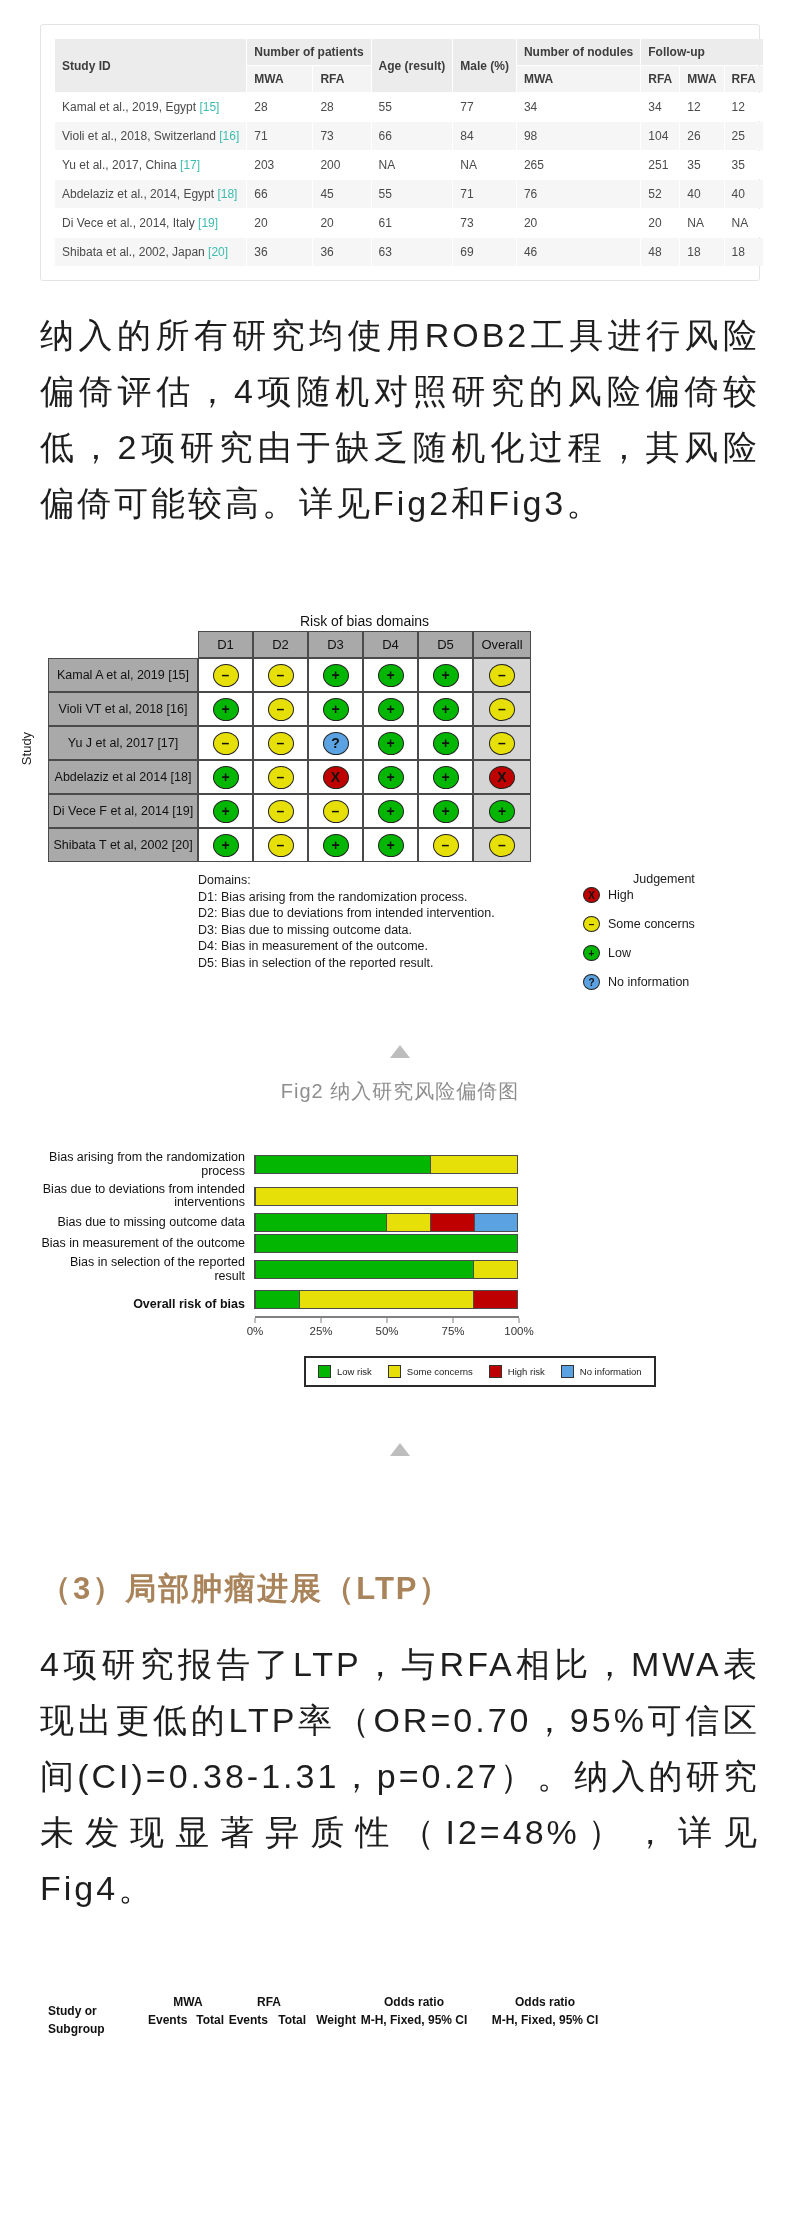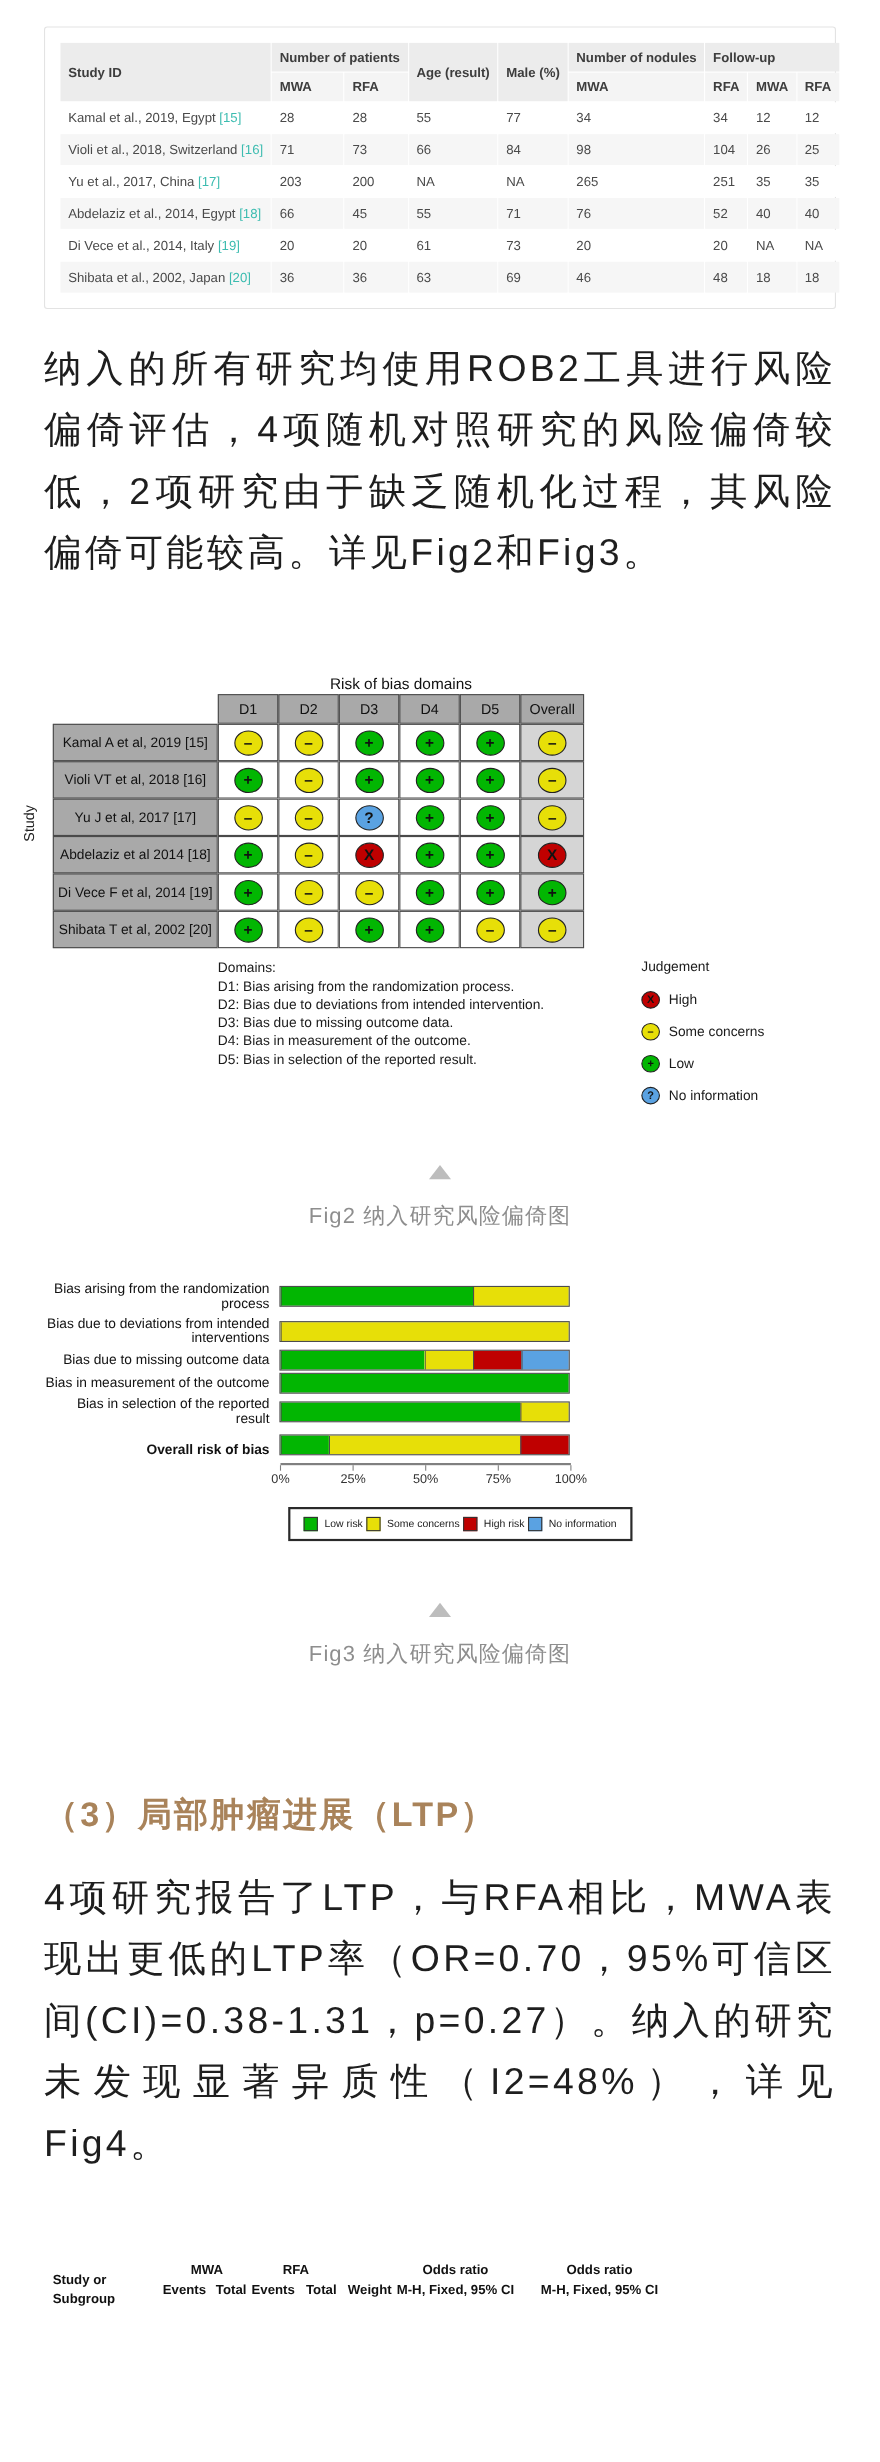--- a/index.html
+++ b/index.html
@@ -30,21 +30,21 @@
   .rob-head{background:#a9a9a9;font-size:13px;}
   .rob-name{background:#a9a9a9;font-size:12.5px;padding:0 3px;text-align:center;}
   .rob-body{background:#fff;}
   .rob-body.overall{background:#d5d5d5;}
   .jcirc{width:26px;height:23px;border-radius:50%;border:1.5px solid #222;display:flex;align-items:center;
          justify-content:center;font-weight:bold;font-size:14px;color:#111;box-sizing:border-box;}
   .jcirc.small{width:17px;height:16px;font-size:10px;border-width:1.2px;}
   .rob-study-label{position:absolute;left:-38px;top:128px;transform:rotate(-90deg);font-size:13px;color:#222;}
   .rob-foot{display:flex;margin:10px 0 0 150px;gap:40px;font-size:12.5px;color:#1a1a1a;}
   .rob-domains{width:345px;line-height:1.32;}
-  .j-title{margin-bottom:15px;}
+  .j-title{margin-bottom:1px;text-align:right;}
   .j-item{display:flex;align-items:center;gap:8px;margin-bottom:13px;}
 
   
   .figcap{text-align:center;}
   .figcap .tri{width:0;height:0;border-left:10px solid transparent;border-right:10px solid transparent;
                border-bottom:13px solid #bdbdbd;margin:0 auto 20px auto;}
   .cap2{margin-top:42px;}
   .cap3{margin-top:56px;}
   .captext{font-size:20px;color:#8e8e8e;letter-spacing:1px;}
 
@@ -52,21 +52,21 @@
   .fig3{margin:46px 0 0 40px;width:720px;color:#111;}
   .bar-row{display:flex;align-items:center;margin-bottom:4px;}
   .bar-label{width:205px;text-align:right;padding-right:10px;font-size:12.5px;line-height:1.1;}
   .bar-label.bold{font-weight:bold;margin-top:10px;}
   .bar-track{display:flex;width:262px;height:17px;outline:1px solid #4c4c4c;}
   .seg{display:block;height:100%;box-shadow:inset 1px 0 0 #4c4c4c;}
   .bar-axis{position:relative;margin-left:215px;width:264px;border-top:2px solid #808080;height:26px;margin-top:5px;}
   .tick{position:absolute;top:0;width:1px;height:5px;background:#808080;transform:translateX(-50%);}
   .ticklab{position:absolute;top:7px;transform:translateX(-50%);font-size:11.5px;color:#333;}
   .legend-wrap{margin:12px 0 0 222px;}
-  .bar-legend{display:inline-flex;align-items:center;gap:3px;border:2px solid #2a2a2a;padding:7px 12px;}
+  .bar-legend{display:inline-flex;align-items:center;gap:16px;border:2px solid #2a2a2a;padding:7px 12px;margin-left:42px;}
   .leg-item{display:flex;align-items:center;gap:6px;font-size:9.5px;color:#222;}
   .leg-sw{width:11px;height:11px;border:1px solid #333;}
 
   
   .fig4{position:relative;margin:78px 0 0 48px;width:700px;font-size:12px;color:#111;}
   .f4row{display:flex;height:17px;line-height:17px;align-items:center;}
   .f4group,.f4colhead{font-weight:bold;}
   .f4colhead{height:18px;line-height:18px;}
   .c-study{width:100px;}
   .c-e1{width:42px;text-align:right;padding-right:4px;box-sizing:border-box;}
@@ -416,21 +416,20 @@
           <span class="leg-item">
             <span class="leg-sw" style="background: rgb(90, 162, 226);"></span>
             <span>No information</span>
           </span>
         </div>
     </div>
   </div>
 
   <div class="figcap cap3">
     <div class="tri"></div>
-    <div class="captext">Fig3 纳入研究风险偏倚图</div>
   </div>
 
   <h2 class="sec">（3）局部肿瘤进展（LTP）</h2>
   <p class="para">4项研究报告了LTP，与RFA相比，MWA表现出更低的LTP率（OR=0.70，95%可信区间(CI)=0.38-1.31，p=0.27）。纳入的研究未发现显著异质性（I2=48%），详见Fig4。</p>
 
   <div class="fig4">
     <div class="f4row f4group">
       <span class="c-study"></span>
       <span class="grp1">MWA</span>
       <span class="grp2">RFA</span>

